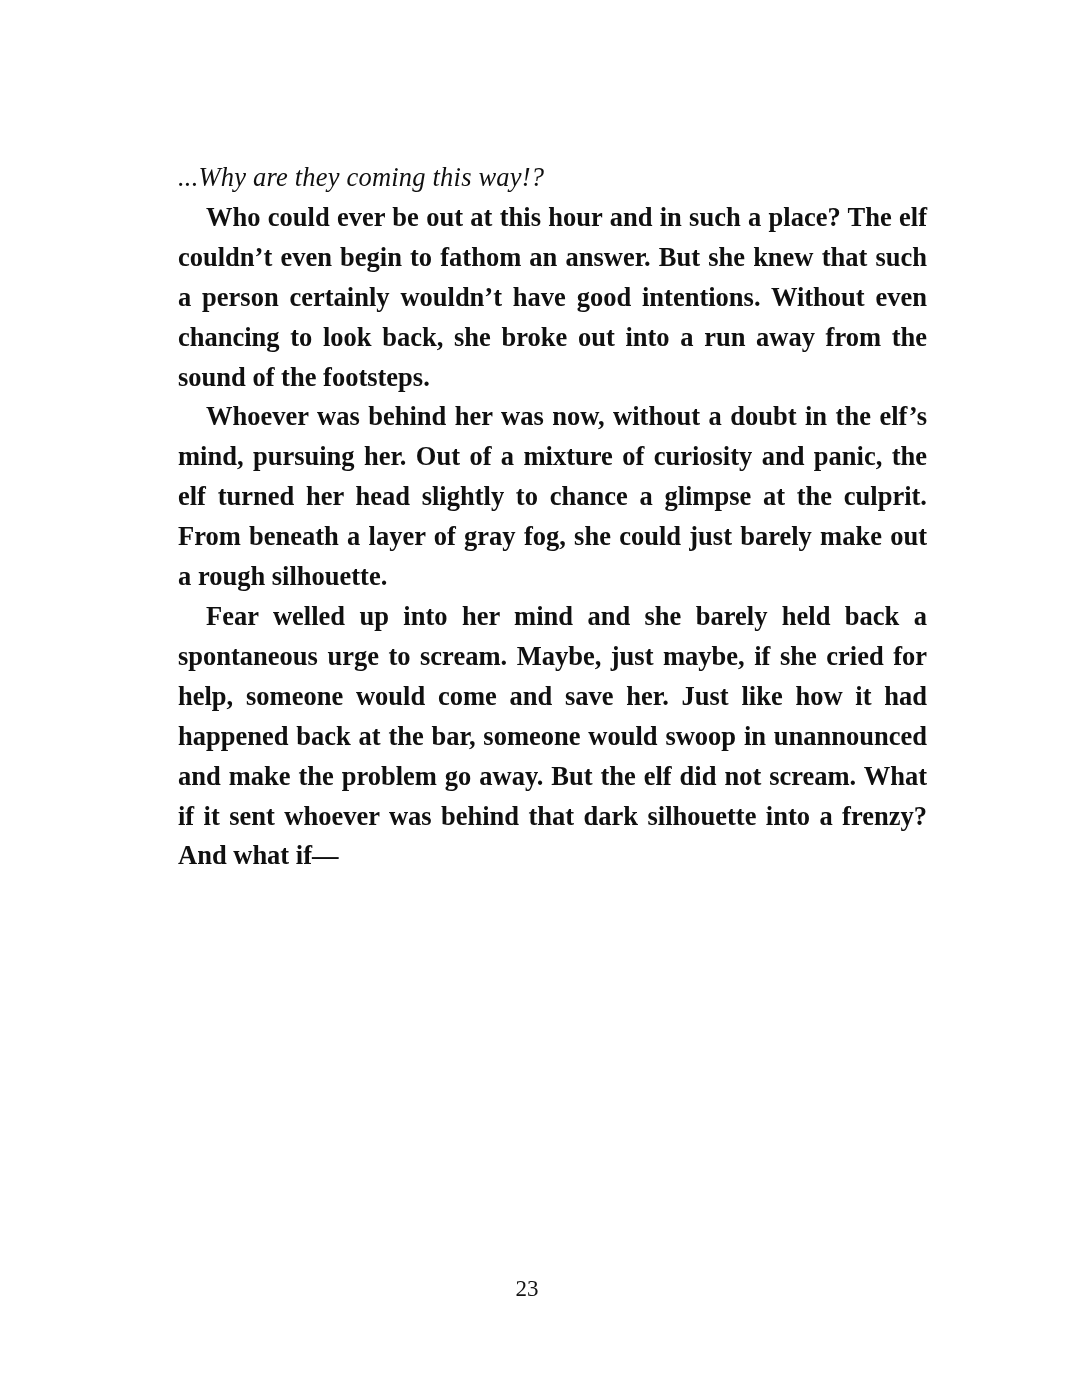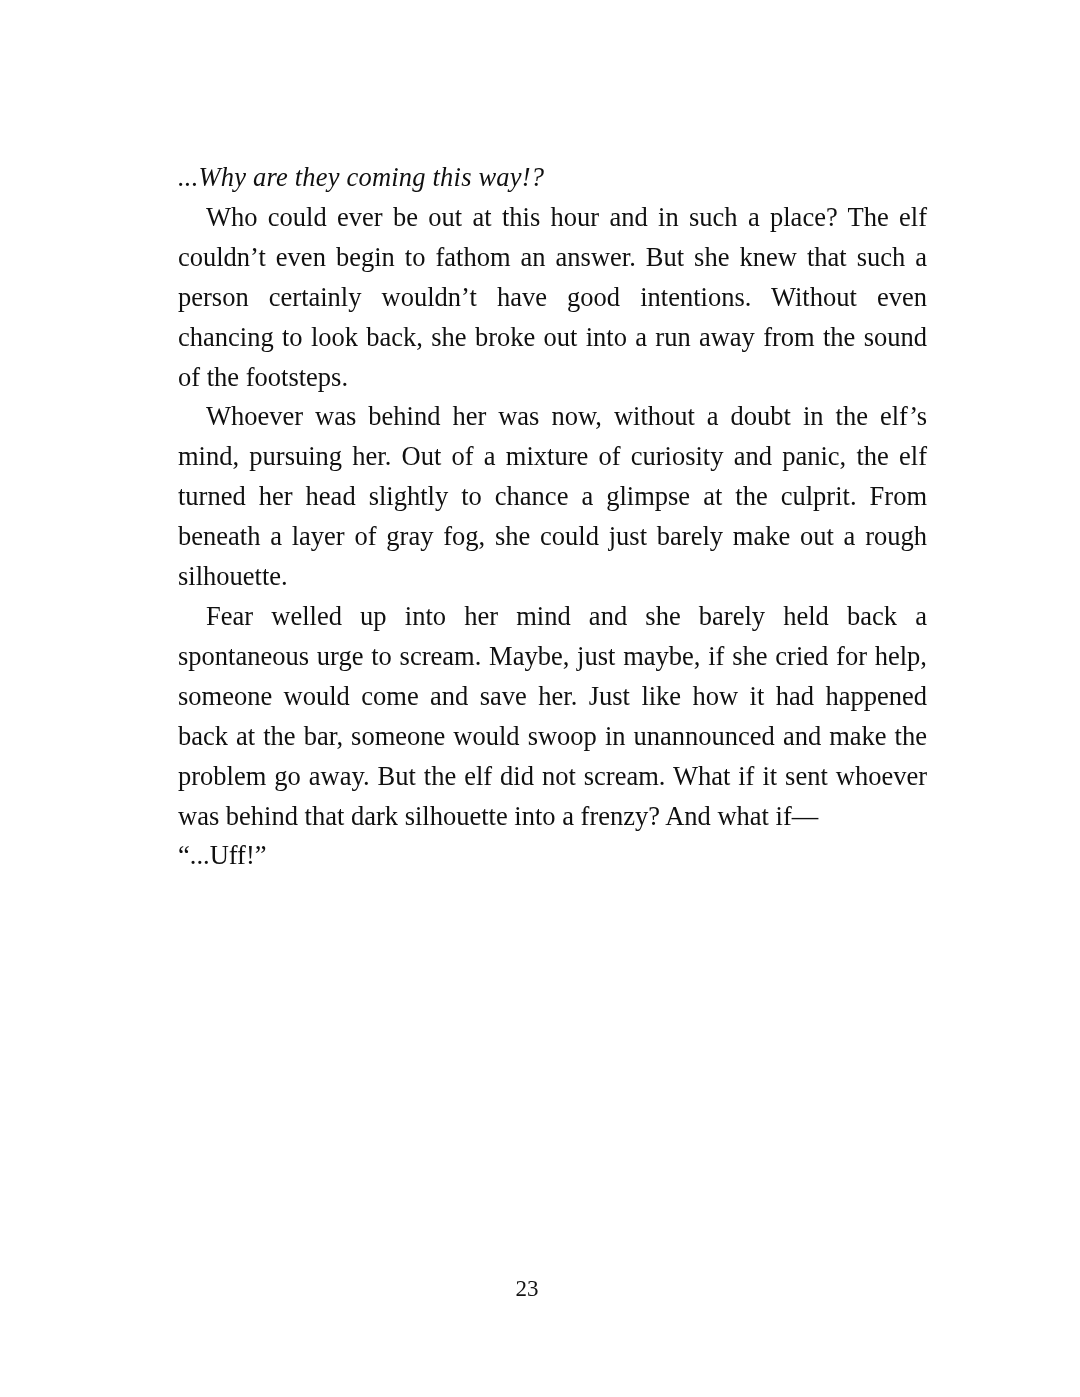--- a/index.html
+++ b/index.html
@@ -32,20 +32,21 @@
   }
   .line-italic {
     font-style: italic;
     margin: 40px 0;
     letter-spacing: 0.2px;
   }
   .para {
     text-align: justify;
     text-indent: 28px;
     margin: 26px 0;
+    font-weight: bold;
   }
   .dialogue {
     margin: 26px 0;
   }
   .page-footer {
     position: absolute;
     top: 1276px;
     left: 0;
     width: 1054px;
     text-align: center;
@@ -55,16 +56,15 @@
   }
 </style>
 </head>
 <body>
 
 <main class="text-area">
     <p class="line-italic">...Why are they coming this way!?</p>
     <p class="para">Who could ever be out at this hour and in such a place? The elf couldn’t even begin to fathom an answer. But she knew that such a person certainly wouldn’t have good intentions. Without even chancing to look back, she broke out into a run away from the sound of the footsteps.</p>
     <p class="para">Whoever was behind her was now, without a doubt in the elf’s mind, pursuing her. Out of a mixture of curiosity and panic, the elf turned her head slightly to chance a glimpse at the culprit. From beneath a layer of gray fog, she could just barely make out a rough silhouette.</p>
     <p class="para">Fear welled up into her mind and she barely held back a spontaneous urge to scream. Maybe, just maybe, if she cried for help, someone would come and save her. Just like how it had happened back at the bar, someone would swoop in unannounced and make the problem go away. But the elf did not scream. What if it sent whoever was behind that dark silhouette into a frenzy? And what if—</p>
-    <p class="dialogue">“...Uff!”</p>
   </main>
 
 <footer class="page-footer">23</footer>
 
 </body></html>

